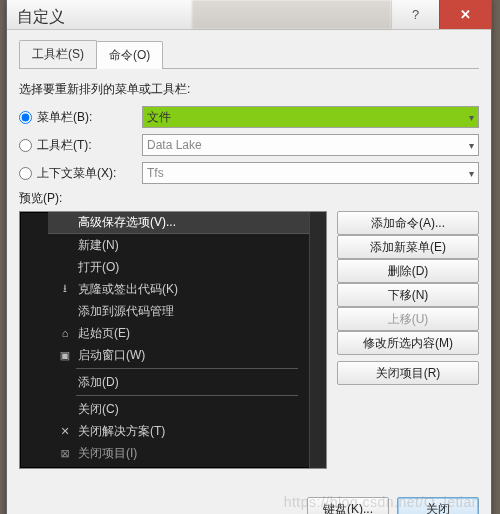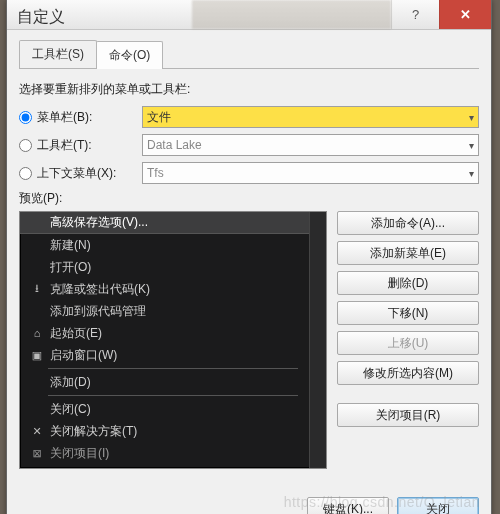--- a/index.html
+++ b/index.html
@@ -11,36 +11,36 @@
   .winbtn { width: 48px; display:flex; align-items:center; justify-content:center; border-left:1px solid rgba(0,0,0,0.1); font-family: sans-serif; font-size: 13px; color:#555;}
   .close-btn { background: #c9473b; color: #fff; width: 52px; font-weight:bold;}
   .body { padding: 10px 12px 12px 12px; }
   .tabstrip { display:flex; border-bottom:1px solid #b5b5b5; margin-bottom: 12px;}
   .tab { padding: 5px 12px; border:1px solid #b5b5b5; border-bottom:none; background:#f0f0f0; margin-right:-1px; border-radius:2px 2px 0 0; color:#333;}
   .tab.active { background:#fdfdfd; position:relative; top:1px; }
   .instr { margin-bottom: 8px; color:#222; }
   .radio-row { display:flex; align-items:center; margin-bottom: 6px; }
   .radio-row input[type=radio] { margin-right:5px; }
   .radio-row label { width: 105px; color:#222; }
-  .combo { flex:1; height:22px; border:1px solid #a0a0a0; background:#fde047; padding:2px 4px; display:flex; align-items:center; justify-content:space-between; color:#333; }
+  .combo { flex:1; height:22px; border:1px solid #a0a0a0; background:#84cc16; padding:2px 4px; display:flex; align-items:center; justify-content:space-between; color:#333; }
   .combo.disabled { color:#888; background:#fdfdfd; }
   .combo .arrow { font-size:10px; color:#555; margin-left:4px;}
   .preview-label { margin:6px 0 4px 0; color:#222; }
   .preview-area { display:flex; align-items:flex-start; }
-  .listbox { width:308px; height:258px; background:#1b1b1c; border:1px solid #888; overflow:hidden; color:#cfcfcf; box-shadow: inset 0 0 0 1px #000; position:relative;}
+  .listbox { width:308px; height:258px; background:#1b1b1c; border:1px solid #888; overflow:hidden; color:#cfcfcf; box-shadow: inset 0 0 0 1px #000; position:relative;padding-left:28px;}
   .listbox::-webkit-scrollbar{width:0;}
   .item { display:flex; align-items:center; padding:4px 6px 4px 6px; height:22px; }
   .item.selected { background:#3d3d3e; color:#fff; }
   .item.toprow { border-bottom:1px solid #555; }
   .icon-cell { width:22px; text-align:center; color:#bbb; font-size:11px; }
   .item-label { flex:1; padding-left:2px; }
   .sub-chevron { color:#bbb; font-size:11px; }
   .divider { height:1px; background:#555; margin:2px 28px 2px 28px; }
   .scroll-hint { position:absolute; bottom:0; right:0; width:17px; height:100%; background:linear-gradient(#2a2a2b,#2a2a2b); border-left:1px solid #444;}
-  .sidebtns { flex:1; margin-left:10px; display:flex; flex-direction:column; gap:6px;}
+  .sidebtns { flex:1; margin-left:10px; display:flex; flex-direction:column; }
   .btn { height:24px; border:1px solid #a8a8a8; background:linear-gradient(#fdfdfd,#e7e7e7); border-radius:2px; display:flex; align-items:center; justify-content:center; color:#222; }
   .btn.disabled { color:#999; }
   .gap { height:6px; }
   .footer { display:flex; justify-content:flex-end; gap:8px; padding-top:18px; border-top:0; margin-top:10px;}
   .btn.footer-btn { width:82px; }
   .btn.blue { background:linear-gradient(#eaf3fb,#d0e5f5); border-color:#6fa7d1; box-shadow:0 0 0 1px #9ec9e8 inset;}
   .watermark{ position:absolute; right:20px; bottom:4px; color:rgba(150,150,150,0.35); font-size:14px; letter-spacing:0.5px; pointer-events:none;}
   .item.clipped{opacity:.7;}
 </style>
 </head>

